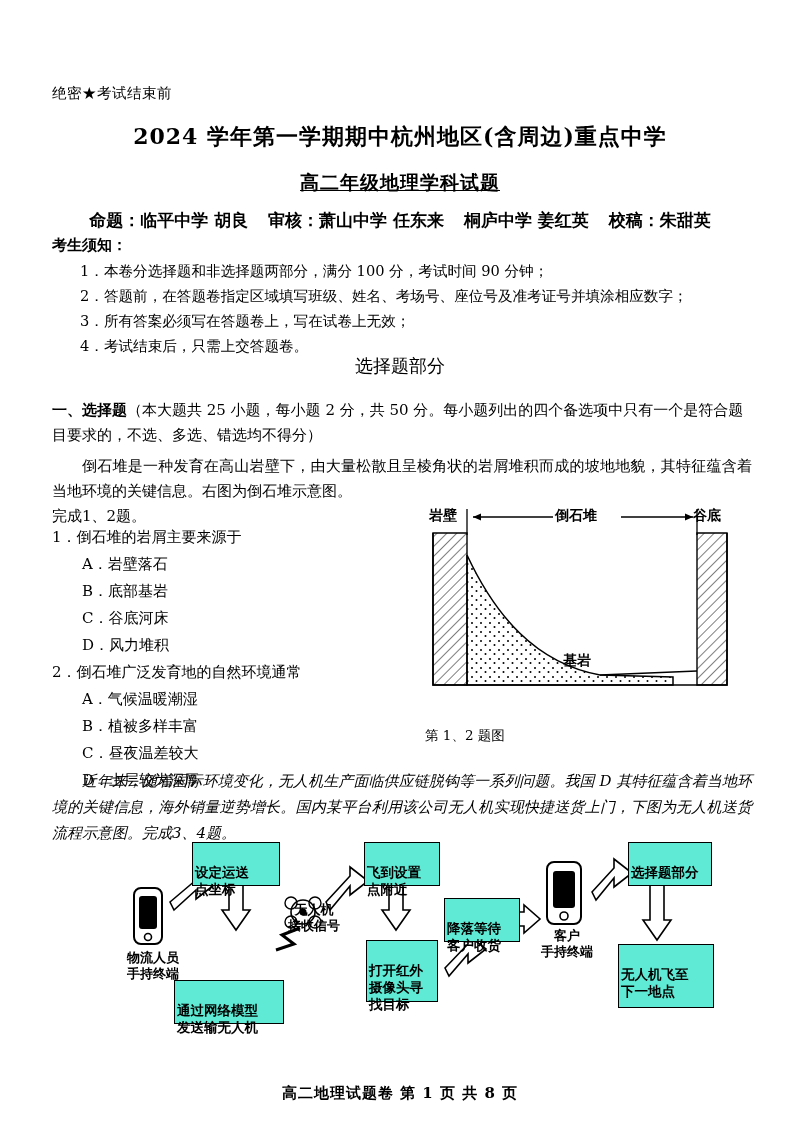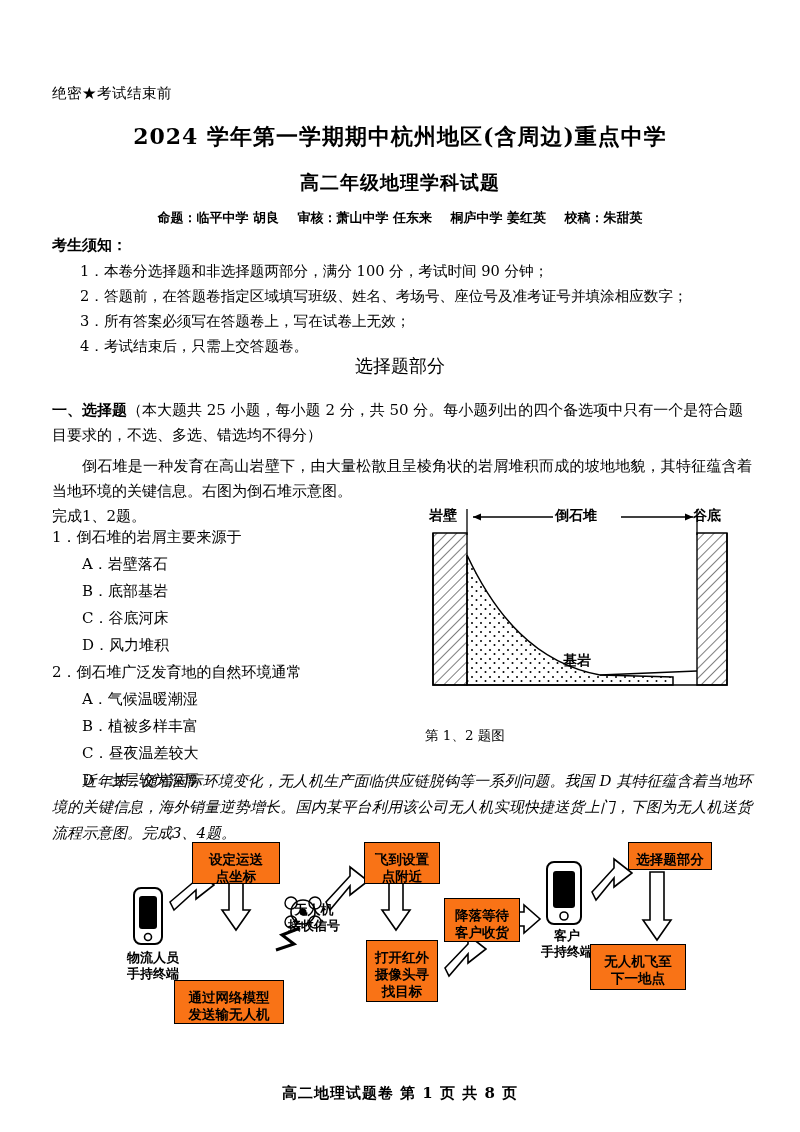--- a/index.html
+++ b/index.html
@@ -22,25 +22,25 @@
     font-size:14.5px;letter-spacing:0.5px;
   }
   .title1{
     position:absolute;left:0;top:122px;width:800px;
     text-align:center;
     font-size:22px;font-weight:bold;letter-spacing:1px;
   }
   .title2{
     position:absolute;left:0;top:170px;width:800px;
     text-align:center;
-    font-size:19px;font-weight:bold;letter-spacing:1px;
+    font-size:19px;font-weight:bold;letter-spacing:1px;text-decoration:underline;
   }
   .credits{
     position:absolute;left:0;top:209px;width:800px;
-    text-align:center;font-size:13px;font-weight:bold;
+    text-align:center;font-size:17px;font-weight:bold;
   }
   .credits span{margin:0 7px;}
   .notice-head{
     position:absolute;left:52px;top:236px;
     font-size:15px;font-weight:bold;
   }
   .notice-list{
     position:absolute;left:52px;top:258px;width:700px;
     font-size:14.6px;line-height:25px;
   }
@@ -91,24 +91,23 @@
   .fig2 .cap{
     position:absolute;left:0;top:196px;width:620px;text-align:center;
     font-size:13.5px;font-style:normal;
   }
   .box{
     position:absolute;
     border:1.4px solid #000;
     font-size:13.5px;
     font-weight:bold;
     line-height:17px;
-    text-align:center;
-    padding:8px 2px;
+    padding:21px 2px;
     box-sizing:border-box;
-    background:#f97316;
+    background:#5eead4;
   }
   .plain-lab{
     position:absolute;font-size:13px;font-weight:bold;text-align:center;line-height:16px;
   }
   .footer{
     position:absolute;left:0;top:1084px;width:800px;
     text-align:center;font-size:15px;font-weight:bold;letter-spacing:1px;
   }
   svg{display:block;}
 </style>
@@ -264,19 +263,19 @@
     </svg>
 
     <div class="box" style="left:92px;top:2px;width:88px;height:42px;">设定运送<br>点坐标</div>
     <div class="box" style="left:74px;top:140px;width:110px;height:44px;">通过网络模型<br>发送输无人机</div>
     <div class="plain-lab" style="left:172px;top:62px;width:84px;">无人机<br>接收信号</div>
     <div class="box" style="left:264px;top:2px;width:76px;height:42px;">飞到设置<br>点附近</div>
     <div class="box" style="left:266px;top:100px;width:72px;height:62px;">打开红外<br>摄像头寻<br>找目标</div>
     <div class="box" style="left:344px;top:58px;width:76px;height:44px;">降落等待<br>客户收货</div>
     <div class="plain-lab" style="left:430px;top:88px;width:74px;">客户<br>手持终端</div>
     <div class="box" style="left:528px;top:2px;width:84px;height:28px;">选择题部分</div>
-    <div class="box" style="left:490px;top:104px;width:96px;height:46px;">无人机飞至<br>下一地点</div>
+    <div class="box" style="left:518px;top:104px;width:96px;height:64px;">无人机飞至<br>下一地点</div>
     <div class="plain-lab" style="left:8px;top:110px;width:90px;">物流人员<br>手持终端</div>
 
   </div>
 
   <div class="footer">高二地理试题卷  第 1 页  共 8 页</div>
 </div>
 
 </body></html>

